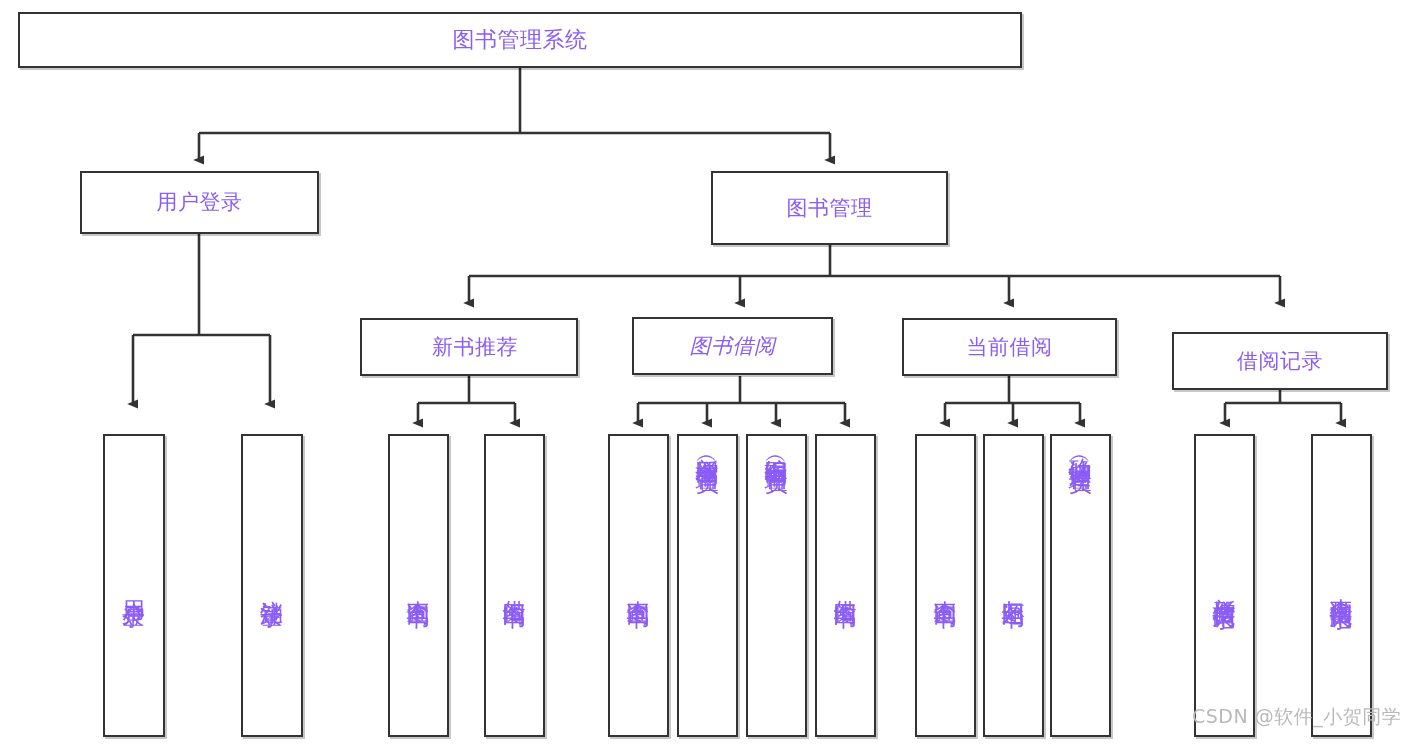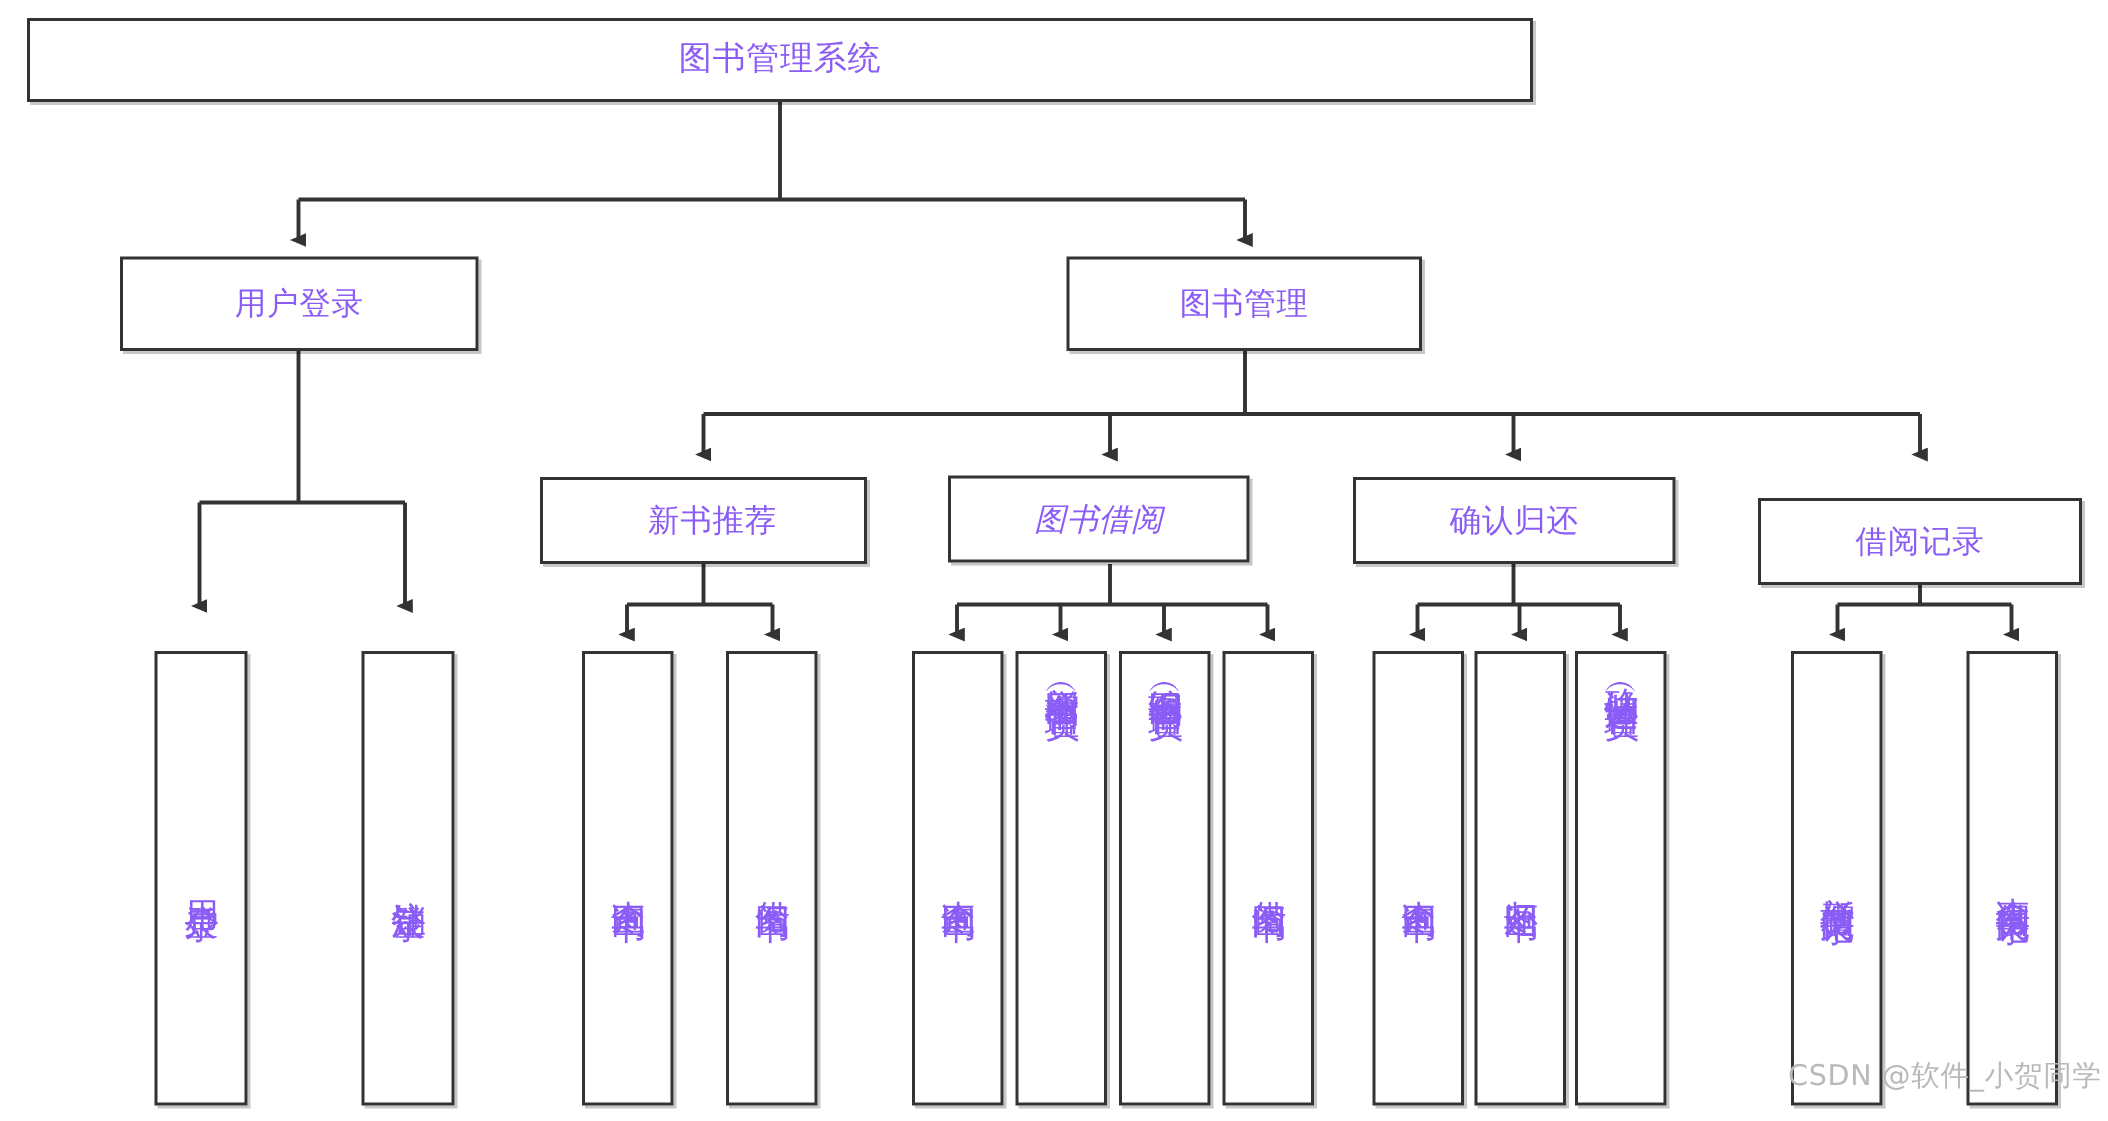--- a/index.html
+++ b/index.html
@@ -131,32 +131,32 @@
     </g>
   </svg>
 
   <div class="node h root" style="left:18px; top:12px; width:1004px; height:56px;">
     <span class="label">图书管理系统</span>
   </div>
 
   <div class="node h" style="left:80px; top:171px; width:239px; height:63px;">
     <span class="label">用户登录</span>
   </div>
-  <div class="node h" style="left:711px; top:171px; width:237px; height:63px;">
+  <div class="node h" style="left:711px; top:171px; width:237px; height:74px;">
     <span class="label">图书管理</span>
   </div>
 
   <div class="node h" style="left:360px; top:318px; width:218px; height:58px;padding-left:12px;">
     <span class="label">新书推荐</span>
   </div>
   <div class="node h" style="left:632px; top:317px; width:201px; height:58px;font-style:italic;">
     <span class="label">图书借阅</span>
   </div>
   <div class="node h" style="left:902px; top:318px; width:215px; height:58px;">
-    <span class="label">确认归还</span>
+    <span class="label">当前借阅</span>
   </div>
   <div class="node h" style="left:1172px; top:332px; width:216px; height:58px;justify-content:center;">
     <span class="label">借阅记录</span>
   </div>
 
   <div class="node v centered" style="left:103px; top:434px; width:62px; height:303px;">
     <span class="label">用户登录</span>
   </div>
   <div class="node v centered" style="left:241px; top:434px; width:62px; height:303px;">
     <span class="label">注销登录</span>

